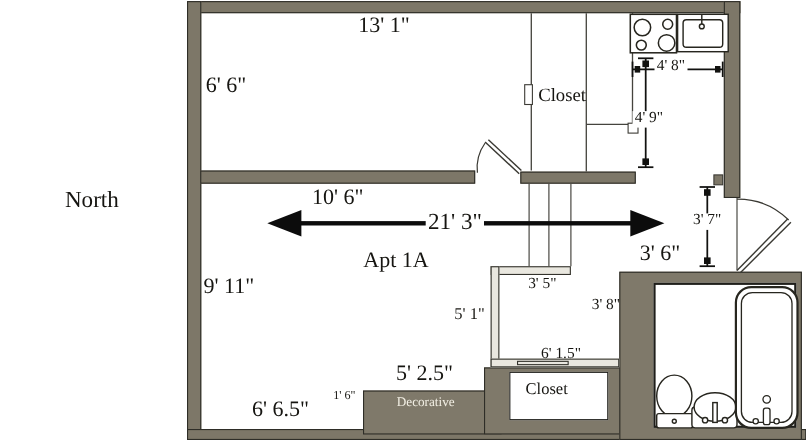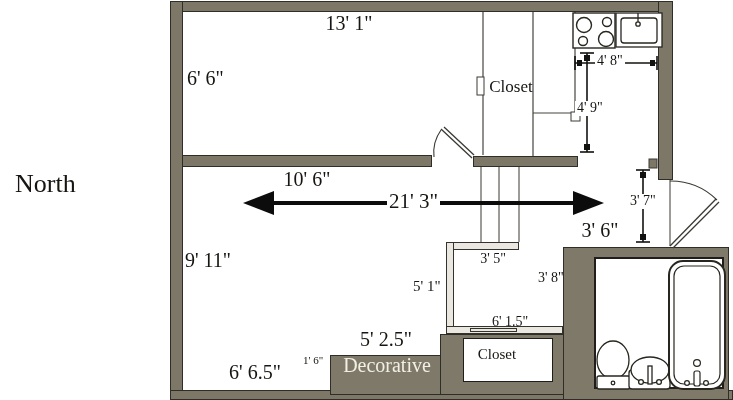--- a/index.html
+++ b/index.html
@@ -5,23 +5,23 @@
   html,body{margin:0;padding:0;background:#ffffff;}
   #stage{position:relative;width:733px;height:400px;background:#ffffff;overflow:hidden;
          font-family:"Liberation Serif","DejaVu Serif",serif;color:#161511;}
   .wall{position:absolute;background:#7d7768;border:1px solid #2e2d27;box-sizing:border-box;}
   .blk{position:absolute;background:#7f796a;border:1px solid #2e2d27;box-sizing:border-box;}
   .whitebox{position:absolute;background:#ffffff;border:1.5px solid #1f1e1a;box-sizing:border-box;}
   .thinwall{position:absolute;background:#e9e7df;border:1px solid #33322c;box-sizing:border-box;}
   .lbl{position:absolute;white-space:nowrap;line-height:1.05;}
   .lbl.c{text-align:center;}
   .bgw{background:#ffffff;padding:0 2px;}
-  .f20{font-size:20px;} .f21{font-size:21px;} .f26{font-size:26px;}
+  .f20{font-size:20px;} .f21{font-size:21px;} .f26{font-size:21px;margin-left:44px;}
   .f17{font-size:17px;} .f15{font-size:15px;} .f14{font-size:14px;} .f11{font-size:11px;}
-  .fire{color:#f2efe4;text-align:center;font-size:20px;line-height:20px;}
+  .fire{color:#f2efe4;text-align:center;font-size:12px;line-height:20px;}
   svg{position:absolute;left:0;top:0;}
 </style>
 </head>
 <body>
 
 <div id="stage">
 
   <div class="wall" style="left:171px;top:1px;width:502px;height:11px;"></div>
   <div class="wall" style="left:170px;top:1px;width:13px;height:398px;"></div>
   <div class="wall" style="left:658px;top:1px;width:15px;height:179px;"></div>
@@ -144,20 +144,21 @@
 
   <div class="lbl c f20" style="left:308px;top:13px;width:82px;">13' 1"</div>
   <div class="lbl f20" style="left:187px;top:68px;">6' 6"</div>
   <div class="lbl c f17" style="left:483px;top:78px;width:56px;">Closet</div>
 
   <div class="lbl c f14 bgw" style="left:595px;top:54px;">4' 8"</div>
   <div class="lbl c f14 bgw" style="left:575px;top:101px;">4' 9"</div>
 
   <div class="lbl c f20" style="left:262px;top:169px;width:90px;">10' 6"</div>
   <div class="lbl c f21 bgw" style="left:387px;top:190px;">21' 3"</div>
+  <div class="lbl c f20" style="left:312px;top:227px;width:96px;">Apt 1A</div>
   <div class="lbl f20" style="left:185px;top:250px;">9' 11"</div>
 
   <div class="lbl c f20" style="left:572px;top:220px;width:56px;">3' 6"</div>
   <div class="lbl c f14 bgw" style="left:628px;top:194px;">3' 7"</div>
 
   <div class="lbl c f14" style="left:470px;top:252px;width:46px;">3' 5"</div>
   <div class="lbl f15" style="left:413px;top:279px;">5' 1"</div>
   <div class="lbl f14" style="left:538px;top:271px;">3' 8"</div>
   <div class="lbl c f14" style="left:482px;top:315px;width:56px;">6' 1.5"</div>
 

